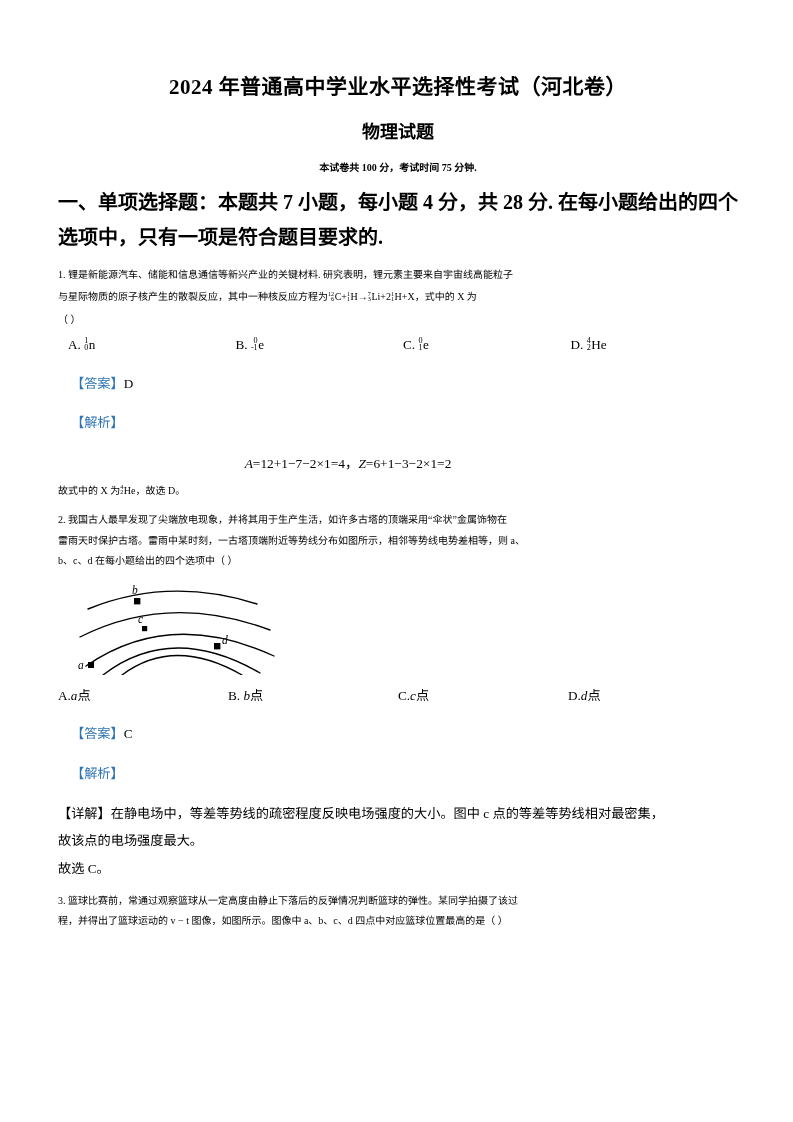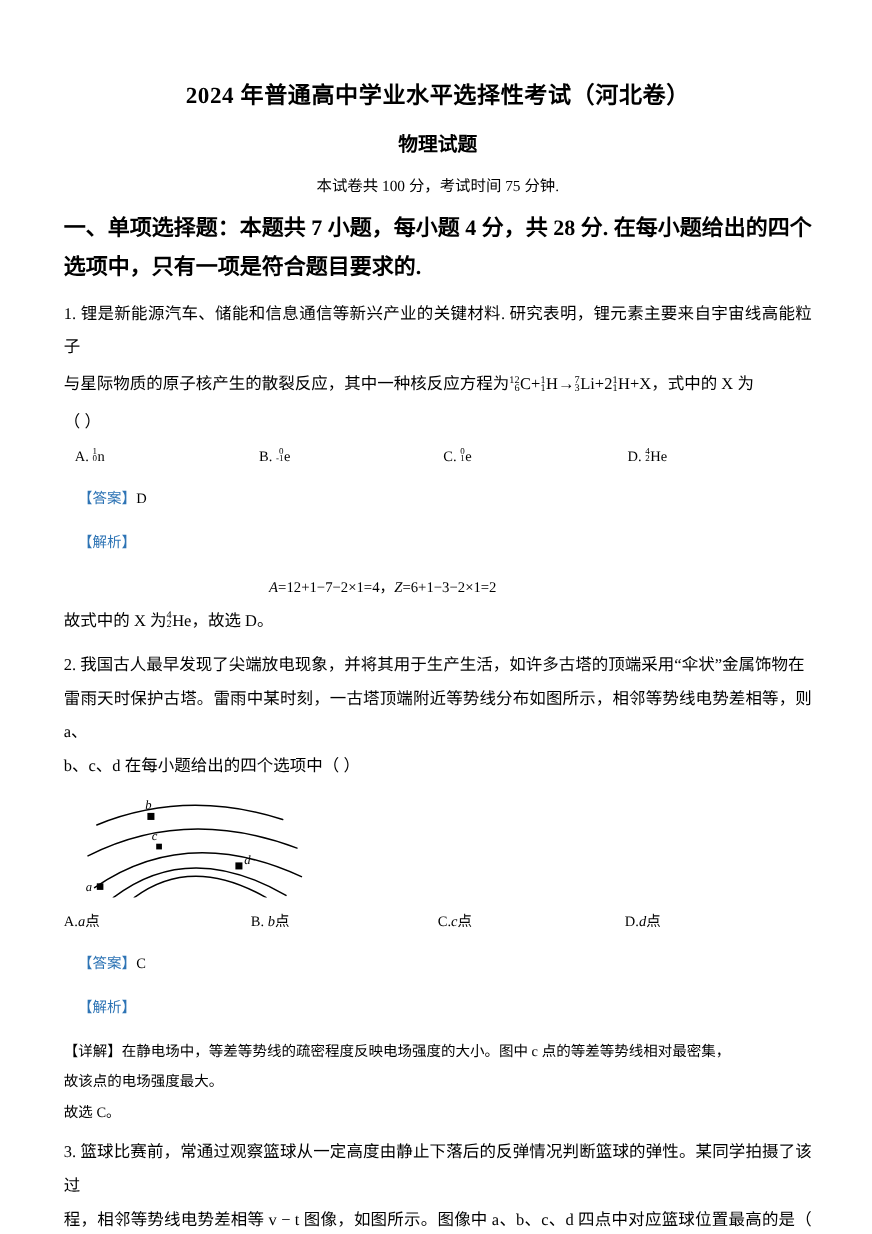--- a/index.html
+++ b/index.html
@@ -37,39 +37,39 @@
   .doc-subtitle {
     text-align: center;
     font-size: 18px;
     font-weight: bold;
     margin: 16px 0 0 0;
     line-height: 1.5;
     font-family: Liberation Mono, monospace;
   }
   .doc-note {
     text-align: center;
-    font-size: 14px;
-    font-weight: normal;
+    font-size: 10px;
+    font-weight: bold;
     margin: 13px 0 0 0;
     line-height: 1.5;
   }
 
   
   .section-head {
     font-size: 20px;
     font-weight: bold;
     line-height: 1.78;
     margin: 10px 0 0 0;
     text-align: justify;
   }
 
   
   .q-block { margin-top: 9px; }
   .q-line {
-    font-size: 15px;
+    font-size: 10px;
     line-height: 2.05;
     text-align: justify;
     margin: 0;
   }
   .q-line.tall { line-height: 2.45; }
 
   .opts {
     display: flex;
     font-size: 13.2px;
     line-height: 2.0;
@@ -248,17 +248,17 @@
       </p>
       <p class="detail-line">故该点的电场强度最大。</p>
       <p class="detail-line">故选 C。</p>
     </div>
 
     <div class="q-block">
       <p class="q-line">
         <span>3.</span>
         <span>篮球比赛前，常通过观察篮球从一定高度由静止下落后的反弹情况判断篮球的弹性。某同学拍摄了该过</span>
       </p>
-      <p class="q-line">程，相邻等势线电势差相等 v − t 图像，如图所示。图像中 a、b、c、d 四点中对应篮球位置最高的是（    ）</p>
+      <p class="q-line">程，并得出了篮球运动的 v − t 图像，如图所示。图像中 a、b、c、d 四点中对应篮球位置最高的是（    ）</p>
     </div>
 
   </div>
 </div>
 
 </body></html>

